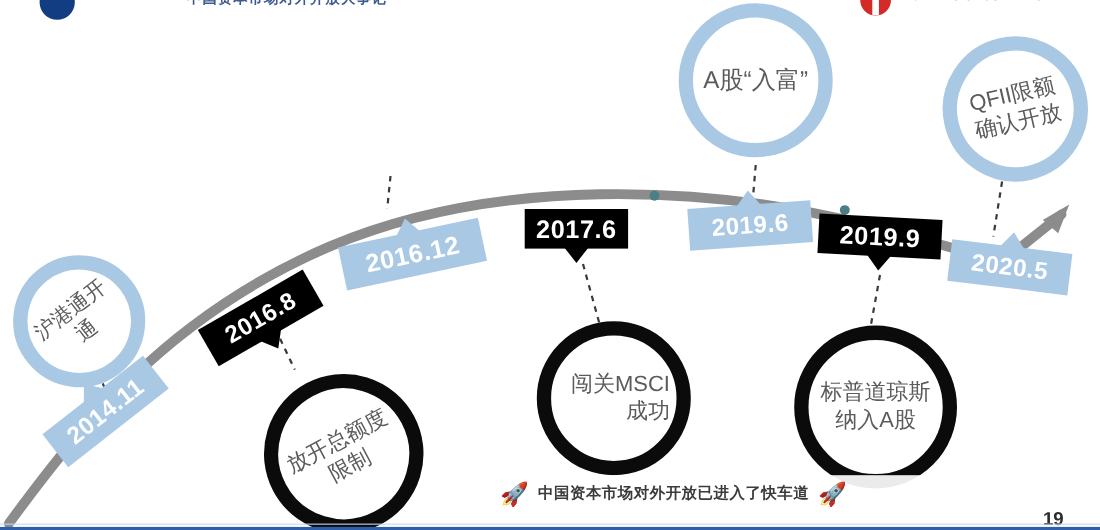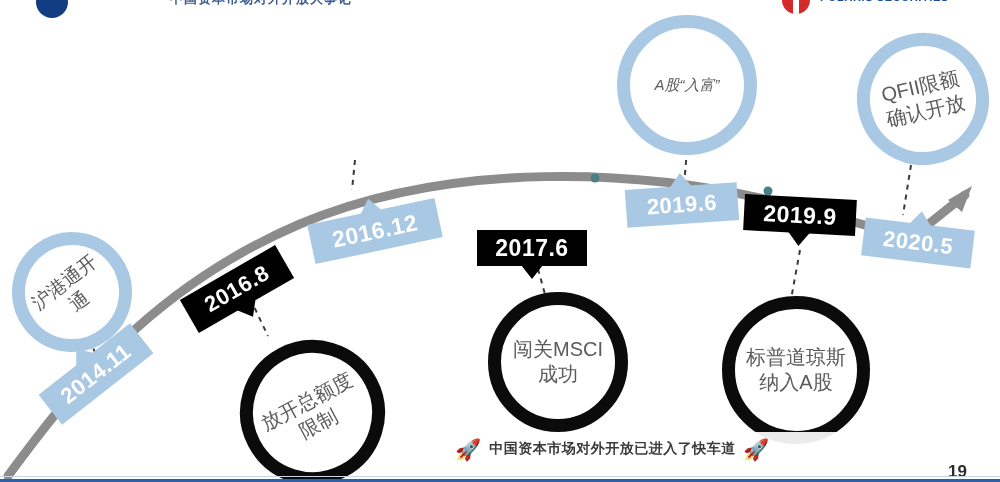--- a/index.html
+++ b/index.html
@@ -115,25 +115,25 @@
 
   <div class="bubble blue" style="left:12px;top:232px;width:120px;height:120px;font-size:19px;transform:rotate(-38deg);">
     <span>沪港通开通</span>
   </div>
 
   <div class="bubble black" style="left:240px;top:340px;width:145px;height:145px;font-size:20px;transform:rotate(-28deg);">
     <span>放开总额度限制</span>
   </div>
 
 
-  <div class="bubble black" style="left:488px;top:292px;width:140px;height:140px;font-size:20px;">
+  <div class="bubble black" style="left:488px;top:292px;width:140px;height:140px;font-size:20px;text-align:right;">
     <span>闯关MSCI成功</span>
   </div>
 
-  <div class="bubble blue" style="left:617px;top:15px;width:140px;height:140px;font-size:15px;font-style:italic;">
+  <div class="bubble blue" style="left:617px;top:3px;width:140px;height:140px;font-size:22px;">
     <span>A股“入富”</span>
   </div>
 
   <div class="bubble black" style="left:722px;top:296px;width:148px;height:148px;font-size:20px;">
     <span>标普道琼斯纳入A股</span>
   </div>
 
   <div class="bubble blue" style="left:857px;top:33px;width:132px;height:132px;font-size:20px;transform:rotate(-13deg);">
     <span>QFII限额确认开放</span>
   </div>
@@ -146,21 +146,21 @@
   <div class="tag black" style="left:182px;top:270px;width:110px;height:38px;font-size:22px;transform:rotate(-30deg);">
     <span>2016.8</span>
     <i class="pointer"></i>
   </div>
 
   <div class="tag blue" style="left:310px;top:211px;width:130px;height:40px;font-size:23px;transform:rotate(-12deg);">
     <span>2016.12</span>
     <i class="pointer up"></i>
   </div>
 
-  <div class="tag black" style="left:477px;top:190px;width:110px;height:36px;font-size:23px;margin-top:40px;">
+  <div class="tag black" style="left:477px;top:190px;width:94px;height:36px;font-size:23px;">
     <span>2017.6</span>
     <i class="pointer"></i>
   </div>
 
   <div class="tag blue" style="left:626px;top:186px;width:112px;height:38px;font-size:22px;transform:rotate(-4deg);">
     <span>2019.6</span>
     <i class="pointer up"></i>
   </div>
 
   <div class="tag black" style="left:744px;top:197px;width:112px;height:36px;font-size:23px;transform:rotate(3deg);">

